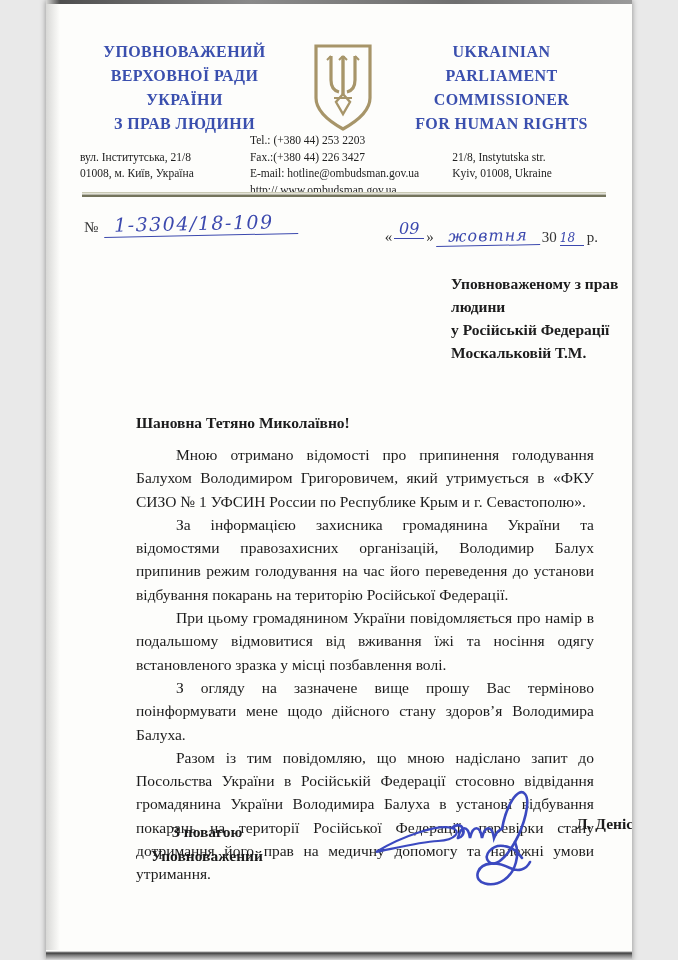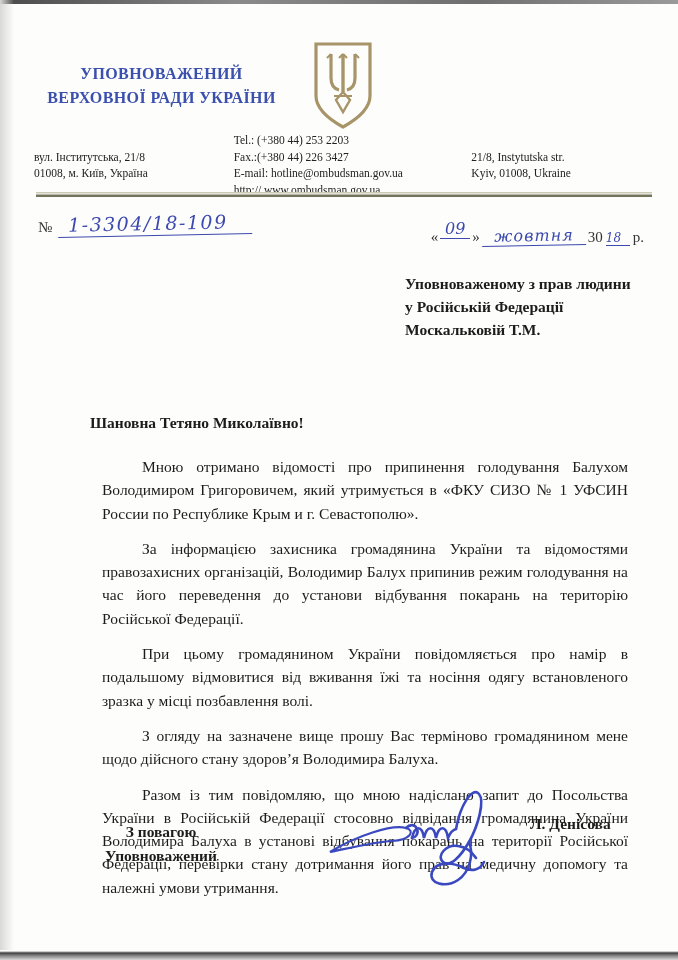--- a/index.html
+++ b/index.html
@@ -1,18 +1,18 @@
 <!DOCTYPE html>
 <html><head>
 <meta charset="utf-8">
 <style>
   html,body{margin:0;padding:0;background:#e9e9e9;}
   .page{
     position:relative;
-    width:678px;height:960px;
+    width:586px;height:960px;
     margin:0 auto;
     background:#fdfdfb;
     font-family:"Liberation Serif", serif;
     color:#1c1c1c;
     overflow:hidden;
     box-shadow:0 0 6px rgba(0,0,0,.4);
   }
   
   .edge-top{position:absolute;top:0;left:0;right:0;height:4px;
     background:linear-gradient(to right,#4a4a4a,#8a8a8a 35%,#6f6f6f 70%,#9a9a9a);}
@@ -56,21 +56,21 @@
   
   .addressee{position:absolute;top:272px;left:405px;font-size:15.5px;font-weight:bold;line-height:23px;}
   .addressee .aline{display:block;}
   .addressee-name{}
 
   
   .salutation{position:absolute;top:414px;left:90px;right:38px;
     font-weight:bold;font-size:15.5px;}
   .body-text{position:absolute;top:443px;left:90px;right:38px;
     font-size:15.5px;line-height:23.3px;text-align:justify;}
-  .body-text p{margin:12px;text-indent:40px;}
+  .body-text p{margin:0;text-indent:40px;}
 
   
   .closing{position:absolute;top:808px;left:96px;width:130px;
     font-weight:bold;font-size:15.5px;line-height:24px;text-align:center;margin-top:12px;}
   .closing .sline{display:block;}
   .signature-wrap{position:absolute;top:778px;left:322px;width:190px;height:120px;}
   .signer-name{position:absolute;top:815px;left:530px;font-weight:bold;font-size:15.5px;white-space:nowrap;}
 </style>
 </head>
 <body>
@@ -78,31 +78,37 @@
 <div class="page">
 
   <div class="edge-top"></div>
   <div class="edge-left"></div>
   <div class="edge-bottom"></div>
 
   <div class="letterhead">
     <div class="lh-title">
       <span class="tline">УПОВНОВАЖЕНИЙ</span>
       <span class="tline">ВЕРХОВНОЇ РАДИ УКРАЇНИ</span>
+      <span class="tline">З ПРАВ ЛЮДИНИ</span>
     </div>
     <div class="emblem">
       <svg width="72" height="92" viewBox="0 0 72 92" fill="none" stroke="#a79569">
         <path d="M9 4 H63 V56 Q63 72 36 87 Q9 72 9 56 Z" stroke-width="3.2"></path>
         <path d="M36 14 V52" stroke-width="3.4"></path>
         <path d="M24 14 V38 Q24 48 32 50" stroke-width="3.2"></path>
         <path d="M48 14 V38 Q48 48 40 50" stroke-width="3.2"></path>
         <path d="M24 14 L20 18 M48 14 L52 18 M36 14 L32 18 M36 14 L40 18" stroke-width="2"></path>
         <path d="M36 52 L29 60 L36 72 L43 60 Z" stroke-width="2.4"></path>
         <path d="M27 56 H45" stroke-width="2"></path>
       </svg>
+    </div>
+    <div class="lh-title">
+      <span class="tline">UKRAINIAN</span>
+      <span class="tline">PARLIAMENT COMMISSIONER</span>
+      <span class="tline">FOR HUMAN RIGHTS</span>
     </div>
   </div>
 
   <div class="contact-row">
     <div class="contact-col">
       <span class="cline">вул. Інститутська, 21/8</span>
       <span class="cline">01008, м. Київ, Україна</span>
     </div>
     <div class="contact-col">
       <span class="cline">Tel.: (+380 44) 253 2203</span>
@@ -139,21 +145,21 @@
     <span class="aline">у Російській Федерації</span>
     <span class="aline addressee-name">Москальковій Т.М.</span>
   </div>
 
   <div class="salutation">Шановна Тетяно Миколаївно!</div>
 
   <div class="body-text">
     <p>Мною отримано відомості про припинення голодування Балухом Володимиром Григоровичем, який утримується в «ФКУ СИЗО № 1 УФСИН России по Республике Крым и г. Севастополю».</p>
     <p>За інформацією захисника громадянина України та відомостями правозахисних організацій, Володимир Балух припинив режим голодування на час його переведення до установи відбування покарань на територію Російської Федерації.</p>
     <p>При цьому громадянином України повідомляється про намір в подальшому відмовитися від вживання їжі та носіння одягу встановленого зразка у місці позбавлення волі.</p>
-    <p>З огляду на зазначене вище прошу Вас терміново громадянином мене щодо дійсного стану здоров’я Володимира Балуха.</p>
+    <p>З огляду на зазначене вище прошу Вас терміново поінформувати мене щодо дійсного стану здоров’я Володимира Балуха.</p>
     <p>Разом із тим повідомляю, що мною надіслано запит до Посольства України в Російській Федерації стосовно відвідання громадянина України Володимира Балуха в установі відбування покарань на території Російської Федерації, перевірки стану дотримання його прав на медичну допомогу та належні умови утримання.</p>
   </div>
 
   <div class="closing">
     <span class="sline">З повагою</span>
     <span class="sline">Уповноважений</span>
   </div>
 
   <div class="signature-wrap">
     <svg width="190" height="120" viewBox="0 0 190 120" fill="none" stroke="#3b49c0" stroke-width="2.6" stroke-linecap="round">

